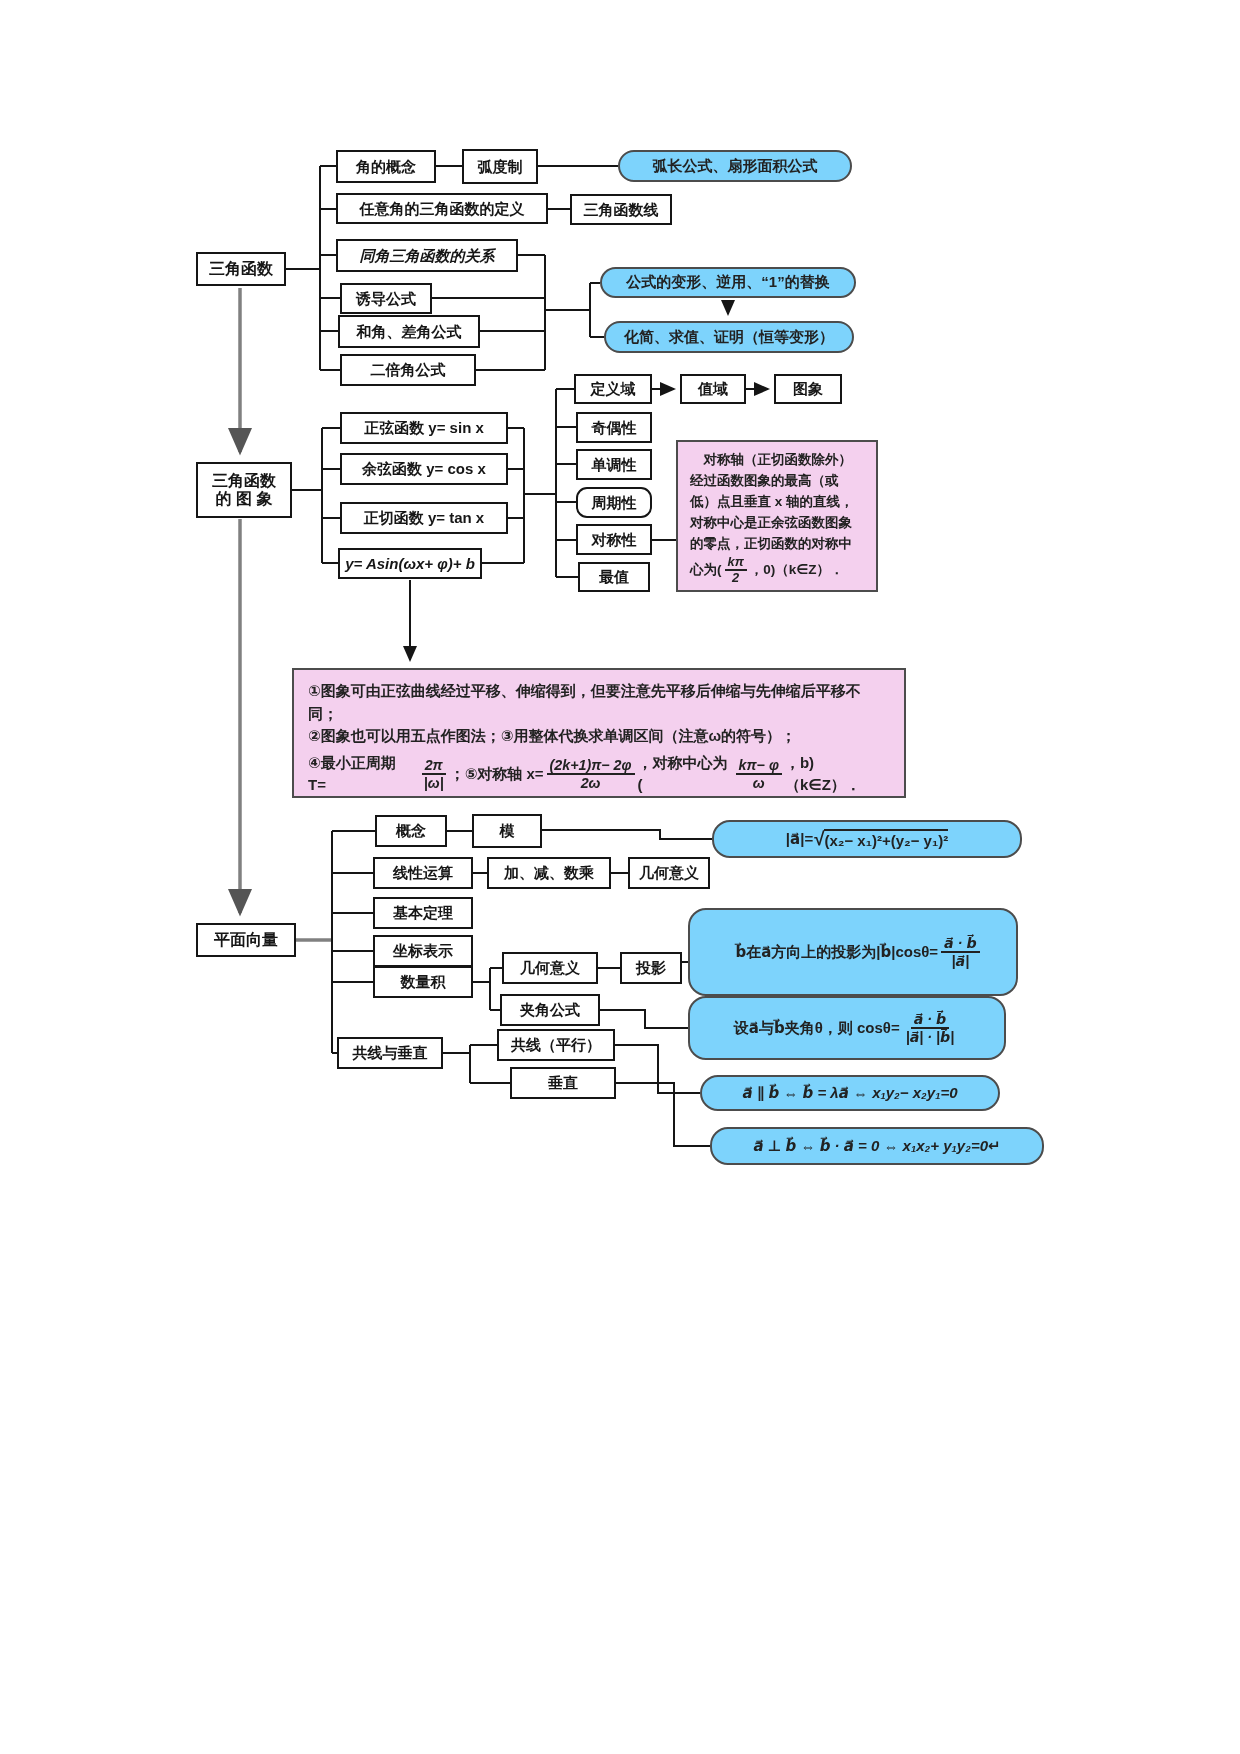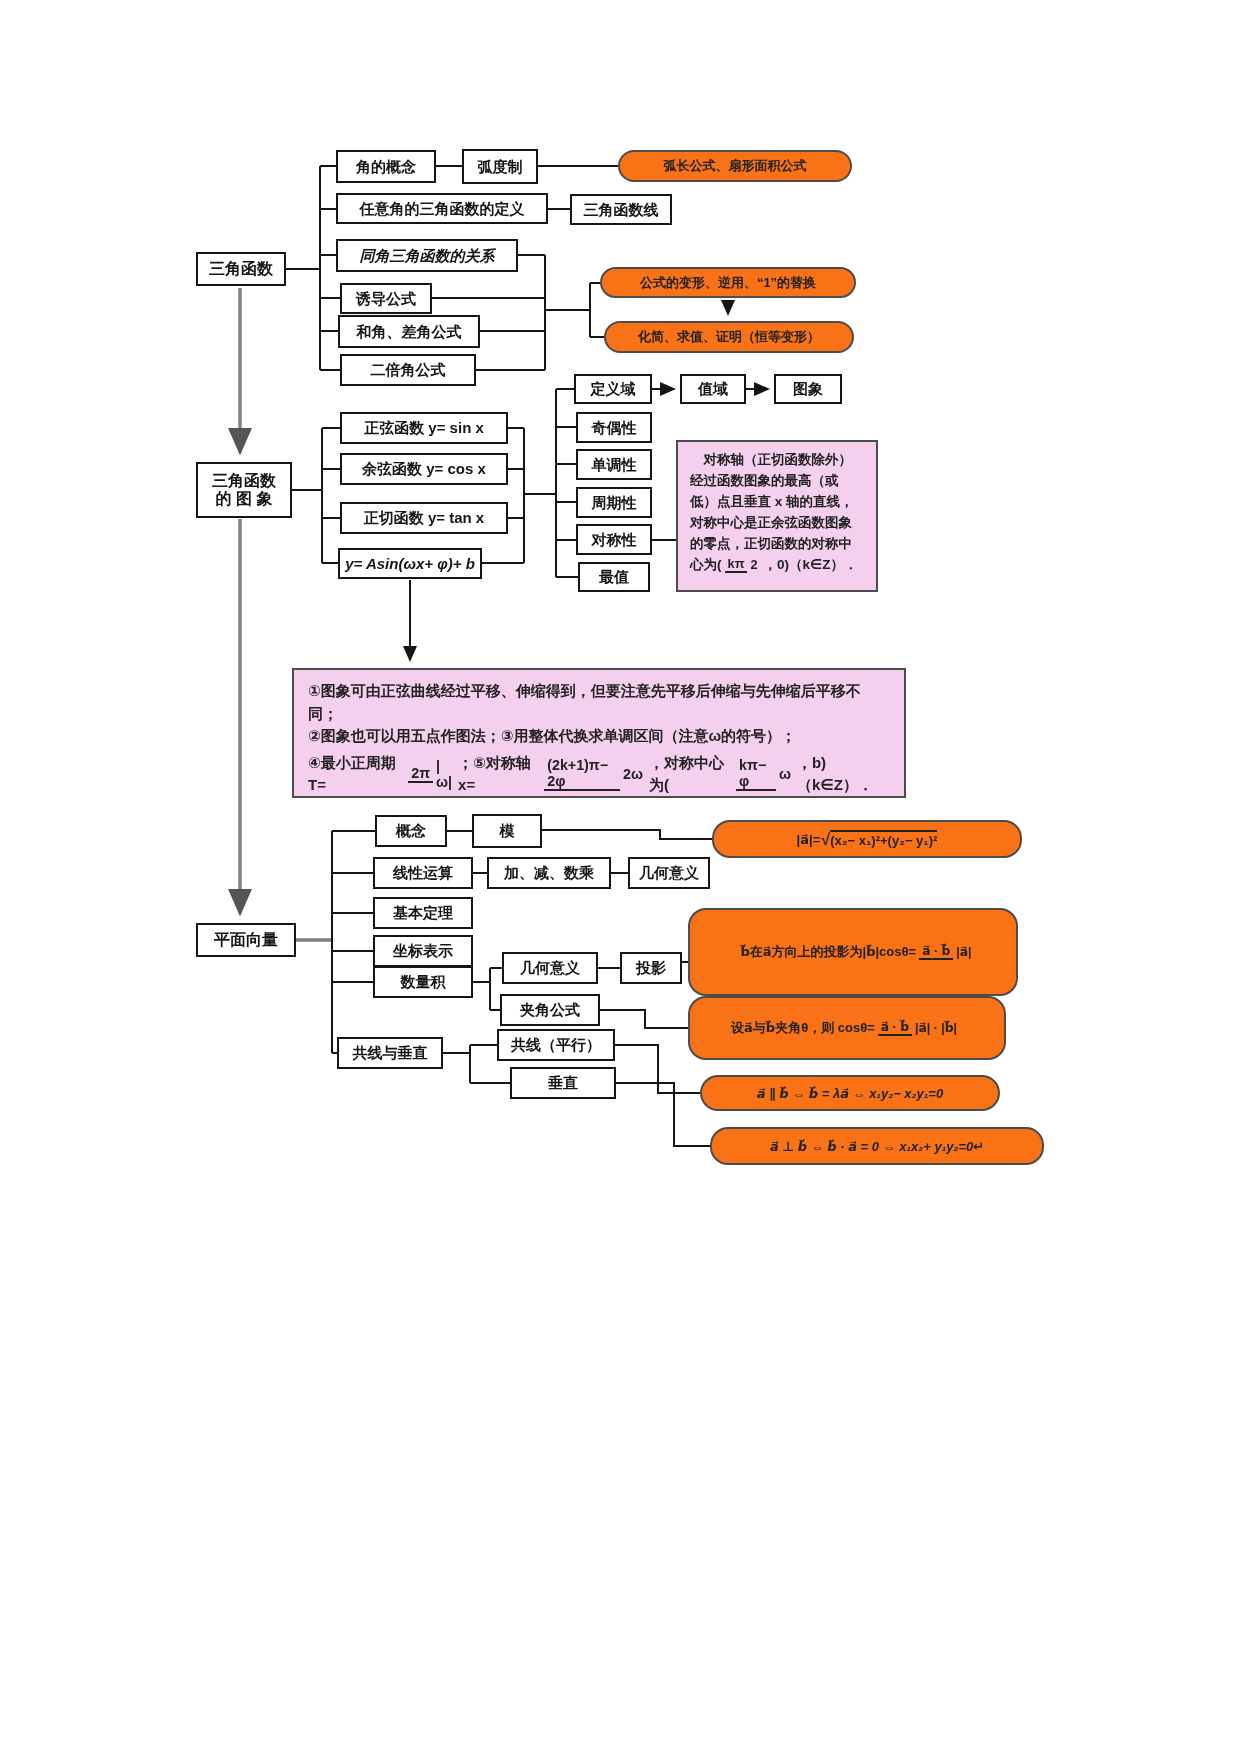--- a/index.html
+++ b/index.html
@@ -8,34 +8,34 @@
     font-family:"Liberation Sans","DejaVu Sans",sans-serif;color:#111;
   }
   svg.wires{position:absolute;left:0;top:0;}
   .box{
     position:absolute;background:#ffffff;border:2px solid #151515;box-sizing:border-box;
     display:flex;align-items:center;justify-content:center;text-align:center;
     font-weight:bold;font-size:15px;line-height:1.15;color:#161616;padding:2px 4px;
   }
   .root{font-size:16px;border-width:2px;}
   .pill{
-    position:absolute;background:#f97316;border:2px solid #4c4c4c;border-radius:18px;
+    position:absolute;background:#7dd3fc;border:2px solid #4c4c4c;border-radius:18px;
     box-sizing:border-box;display:flex;align-items:center;justify-content:center;
-    font-weight:bold;font-size:13px;color:#222;padding:2px 12px;text-align:left;
+    font-weight:bold;font-size:15px;color:#222;padding:2px 12px;text-align:left;
   }
   .notebox{
     position:absolute;background:#f4d0ee;border:2px solid #4c4c4c;border-radius:0;
     box-sizing:border-box;font-weight:bold;color:#222;padding:8px 12px;text-align:left;
   }
   .side-note{font-size:13.5px;line-height:1.55;text-indent:1em;}
   .big-note{font-size:15px;line-height:1.5;}
   .big-note .nline{display:block;}
   .fline{display:flex;align-items:center;flex-wrap:nowrap;margin-top:4px;}
-  .frac{display:inline-flex;flex-direction:row;align-items:center;vertical-align:middle;
-        margin:0 3px;line-height:1.15;font-size:0.95em;text-indent:0;}
+  .frac{display:inline-flex;flex-direction:column;align-items:center;vertical-align:middle;
+        margin:0 3px;line-height:1.15;font-size:0.95em;text-indent:0;font-style:italic;}
   .frac .fnum{border-bottom:2px solid #222;padding:0 3px;}
   .frac .fden{padding:0 3px;}
   .radical{font-size:1.25em;font-weight:bold;margin-left:1px;}
   .rad-arg{border-top:2px solid #222;padding-top:1px;}
   .two-line span{display:block;}
 </style>
 </head>
 <body>
 
 <div class="canvas">
@@ -149,21 +149,21 @@
   </div>
   <div class="box" style="left:340px;top:412px;width:168px;height:32px;">正弦函数 y= sin x</div>
   <div class="box" style="left:340px;top:453px;width:168px;height:32px;">余弦函数 y= cos x</div>
   <div class="box" style="left:340px;top:502px;width:168px;height:32px;">正切函数 y= tan x</div>
   <div class="box" style="left:338px;top:548px;width:144px;height:31px;font-style:italic;">y= Asin(ωx+ φ)+ b</div>
   <div class="box" style="left:574px;top:374px;width:78px;height:30px;">定义域</div>
   <div class="box" style="left:680px;top:374px;width:66px;height:30px;">值域</div>
   <div class="box" style="left:774px;top:374px;width:68px;height:30px;">图象</div>
   <div class="box" style="left:576px;top:412px;width:76px;height:31px;">奇偶性</div>
   <div class="box" style="left:576px;top:449px;width:76px;height:31px;">单调性</div>
-  <div class="box" style="left:576px;top:487px;width:76px;height:31px;">周期性</div>
+  <div class="box" style="left:576px;top:487px;width:76px;height:31px;border-radius:11px;">周期性</div>
   <div class="box" style="left:576px;top:524px;width:76px;height:31px;">对称性</div>
   <div class="box" style="left:578px;top:562px;width:72px;height:30px;">最值</div>
 
   <div class="notebox side-note" style="left:676px;top:440px;width:202px;height:152px;">
     <span>对称轴（正切函数除外）经过函数图象的最高（或低）点且垂直 x 轴的直线，对称中心是正余弦函数图象的零点，正切函数的对称中心为(</span><span class="frac">
         <span class="fnum">kπ</span>
         <span class="fden">2</span>
       </span><span>，0)（k∈Z）．</span>
   </div>
 

